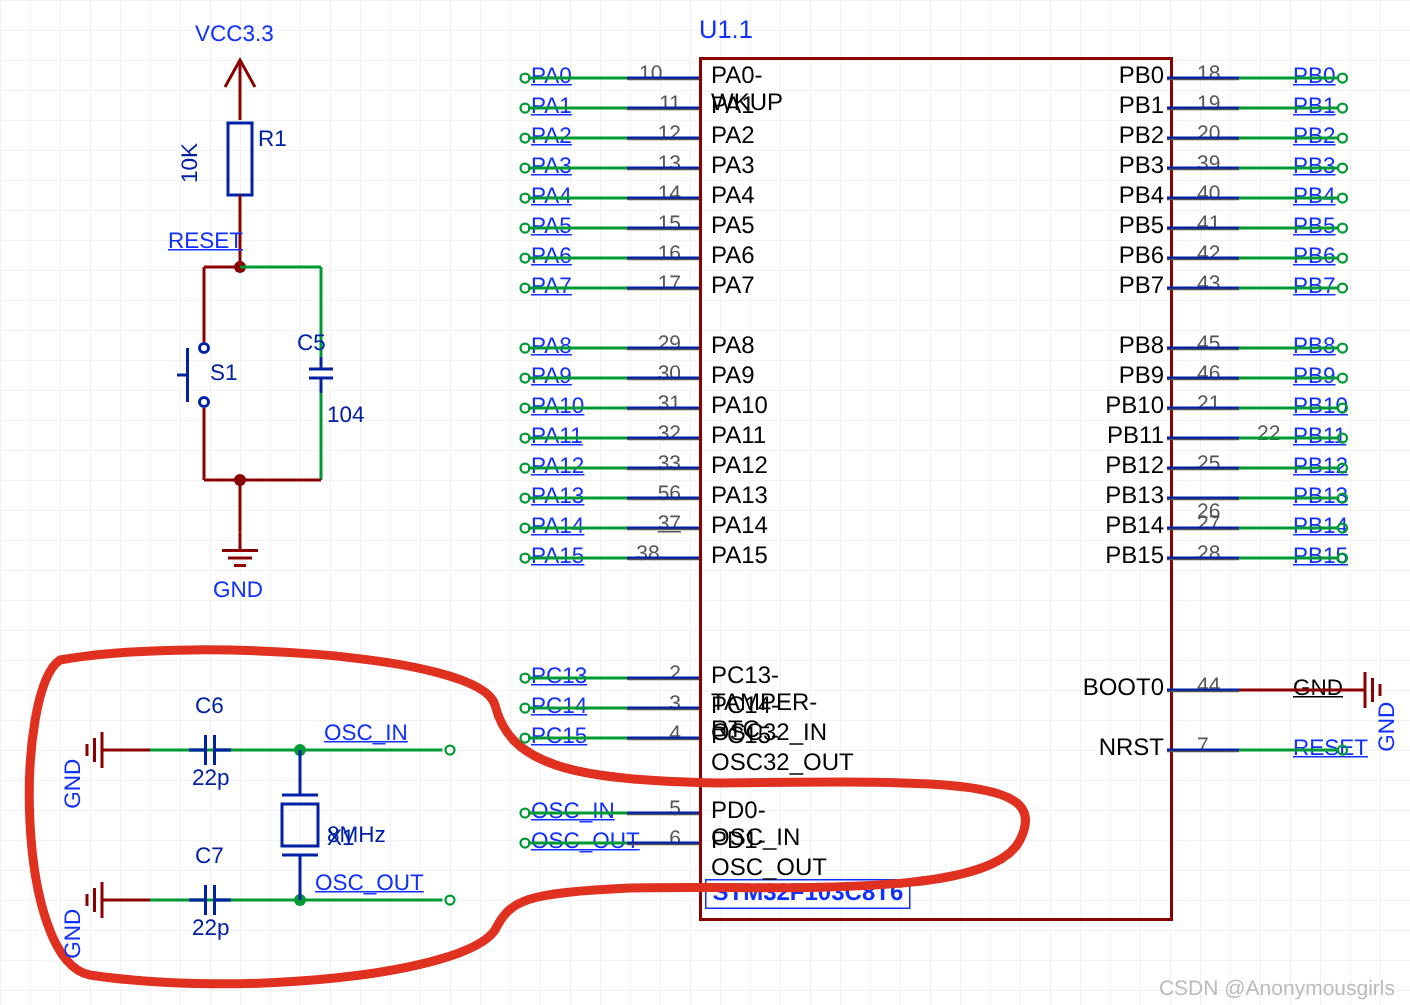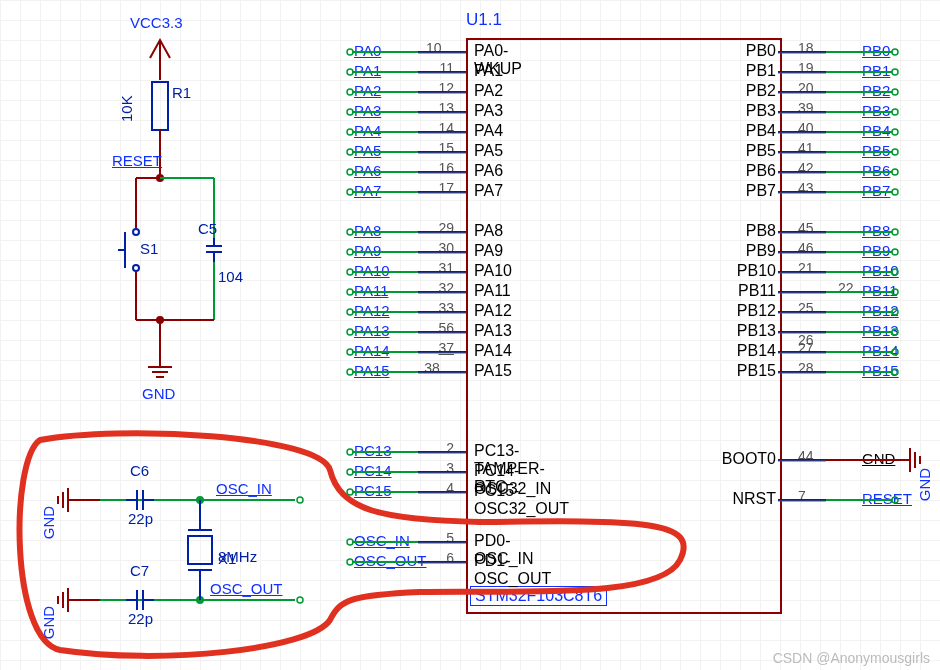--- a/index.html
+++ b/index.html
@@ -62,21 +62,21 @@
 </style>
 </head>
 <body>
 
 <div class="canvas">
 
   <div class="chip" style="left:466px; top:38px; width:312px; height:572px;"></div>
 
   <div class="chip-title blue" style="left:466px; top:10px;">U1.1</div>
 
-  <div class="partname blue" style="left:470px; top:586px;">STM32F103C8T6</div>
+  <div class="partname blue" style="left:470px; top:586px;font-weight:bold;">STM32F103C8T6</div>
 
   <div id="left-pins" style="position:absolute; left:340px; top:0;">
       <div class="netlabel blue" style="top: 42px; left: 14px;">PA0</div>
       <div class="pinnum" style="top: 40px; left: 86px; width: 28px; ">10</div>
       <div class="pinname" style="top: 42px; left: 134px;">PA0-WKUP</div>
       <div class="netlabel blue" style="top: 62px; left: 14px;">PA1</div>
       <div class="pinnum" style="top: 60px; left: 86px; width: 28px; text-align: right;">11</div>
       <div class="pinname" style="top: 62px; left: 134px;">PA1</div>
       <div class="netlabel blue" style="top: 82px; left: 14px;">PA2</div>
       <div class="pinnum" style="top: 80px; left: 86px; width: 28px; text-align: right;">12</div>

